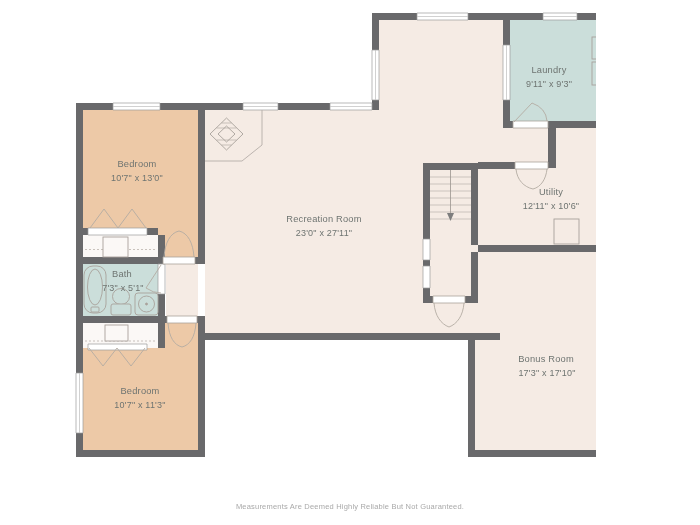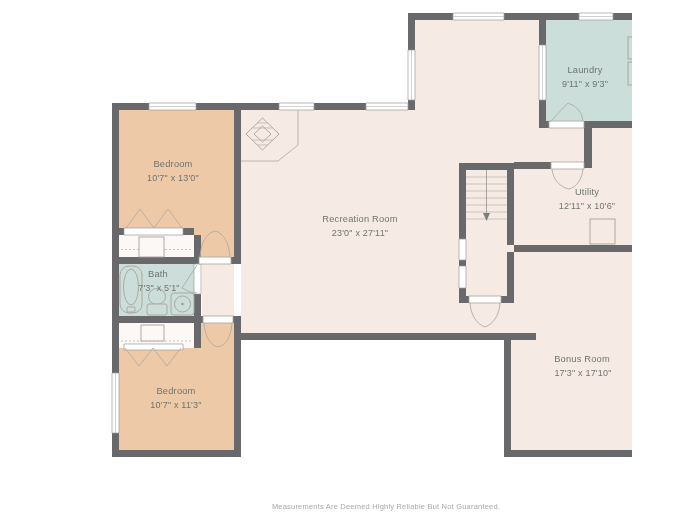--- a/index.html
+++ b/index.html
@@ -1,16 +1,16 @@
 <!DOCTYPE html>
 <html><head>
 <meta charset="utf-8">
 <style>
   html,body{margin:0;padding:0;background:#ffffff;}
-  .page{width:596px;height:525px;position:relative;background:#fff;overflow:hidden;padding-left:36px;}
+  .page{width:596px;height:525px;position:relative;background:#fff;overflow:hidden;}
   svg{display:block;}
   text{font-family:"Liberation Sans","DejaVu Sans",sans-serif;fill:#6e7471;}
   .room-name{font-size:9.3px;letter-spacing:.2px;}
   .room-dims{font-size:9px;letter-spacing:.2px;}
   .footer-text{font-size:7.5px;fill:#a9a9a9;letter-spacing:.2px;}
   .north-n{font-size:7px;font-style:italic;fill:#4a4a4a;}
 </style>
 </head>
 <body>
 

